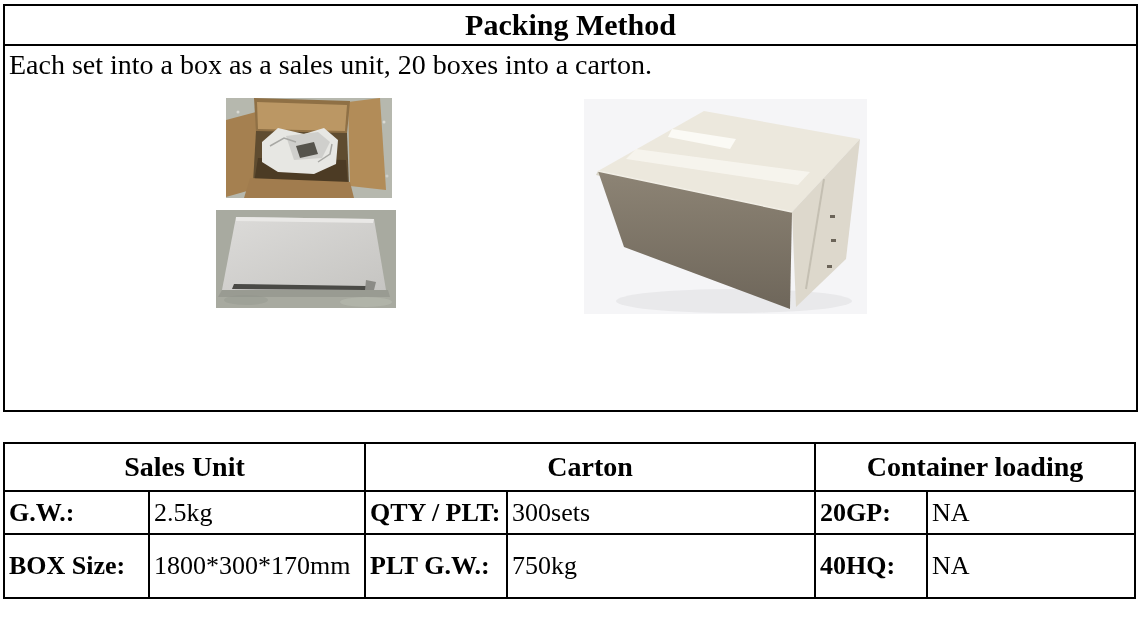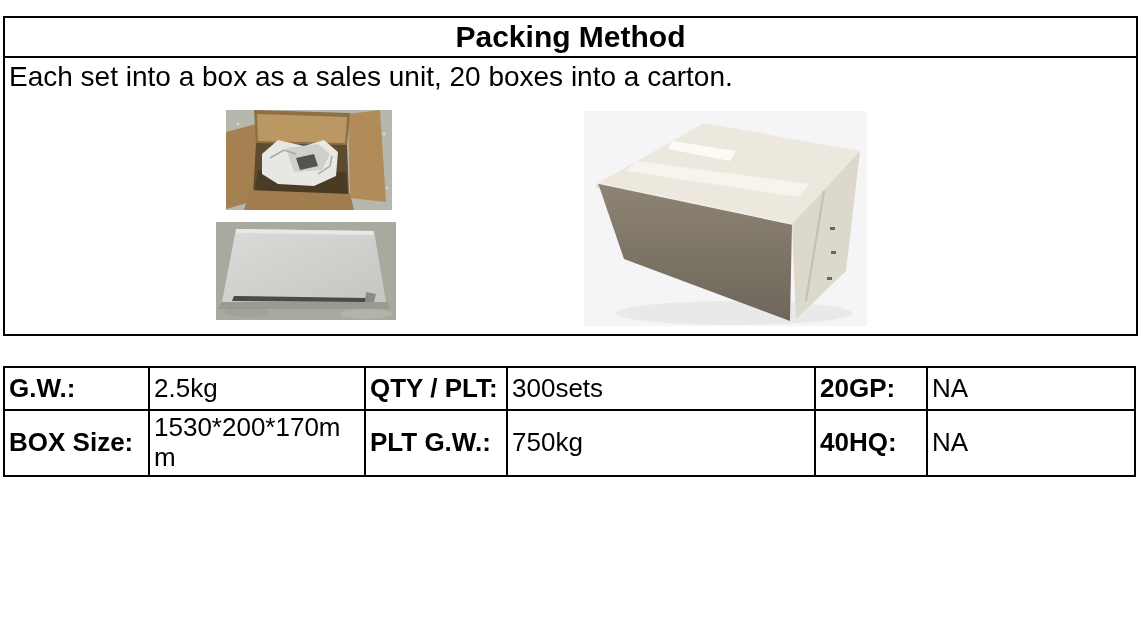--- a/index.html
+++ b/index.html
@@ -1,25 +1,25 @@
 <!DOCTYPE html>
 <html><head>
 <meta charset="utf-8">
 <style>
   html,body { margin:0; padding:0; background:#ffffff; }
   body { width:1141px; height:639px; overflow:hidden;
          font-family:"Liberation Sans", sans-serif; color:#000; }
-  .sheet { padding:16px 3px 0 3px; }
+  .sheet { padding:4px 3px 0 3px;font-family:Liberation Serif, serif; }
 
   
   .pm-table { width:1131px; border:2px solid #000; }
   .pm-header { height:38px; border-bottom:2px solid #000;
                display:flex; align-items:center; justify-content:center;
                font-size:30px; font-weight:bold; }
-  .pm-body { height:276px; position:relative;border-radius:9px; }
+  .pm-body { height:364px; position:relative;border-radius:9px; }
   .pm-desc { font-size:28px; padding:3px 0 0 4px; }
   .fig { position:absolute; display:block; }
   .fig-open-box  { left:221px; top:52px;  width:166px; height:100px; }
   .fig-sales-box { left:211px; top:164px; width:180px; height:98px; }
   .fig-carton    { left:579px; top:53px;  width:283px; height:215px; }
 
   
   .ps-table { margin-top:30px; width:1131px; border-collapse:collapse;
               table-layout:fixed; }
   .ps-table td { border:2px solid #000; padding:2px 4px; vertical-align:middle;
@@ -105,31 +105,36 @@
   <table class="ps-table">
     <colgroup>
       <col style="width:145px">
         <col style="width:216px">
       <col style="width:142px">
         <col style="width:308px">
       <col style="width:112px">
         <col style="width:208px">
     </colgroup>
     <tbody>
+    <tr>
+      <td colspan="2" class="ps-group">Sales Unit</td>
+      <td colspan="2" class="ps-group">Carton</td>
+      <td colspan="2" class="ps-group">Container loading</td>
+    </tr>
     <tr class="r">
       <td class="lbl">G.W.:</td>
       <td class="val">2.5kg</td>
       <td class="lbl">QTY / PLT:</td>
       <td class="val">300sets</td>
       <td class="lbl">20GP:</td>
       <td class="val">NA</td>
     </tr>
     <tr class="r-tall">
       <td class="lbl">BOX Size:</td>
-      <td class="val">1530*200*170mm</td>
+      <td class="val">1800*300*170mm</td>
       <td class="lbl">PLT G.W.:</td>
       <td class="val">750kg</td>
       <td class="lbl">40HQ:</td>
       <td class="val">NA</td>
     </tr>
   </tbody>
     </table>
 
 </div>
 

